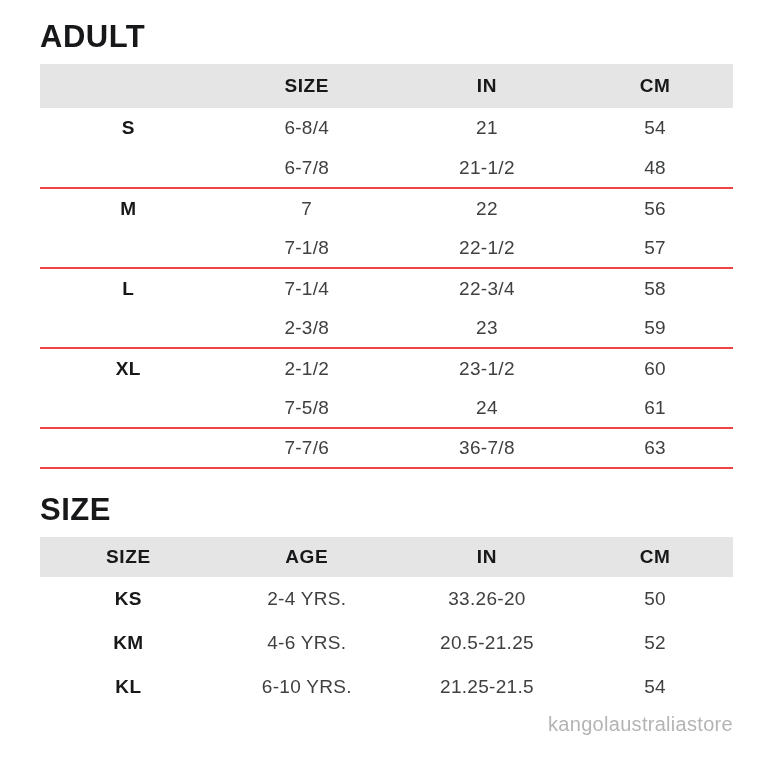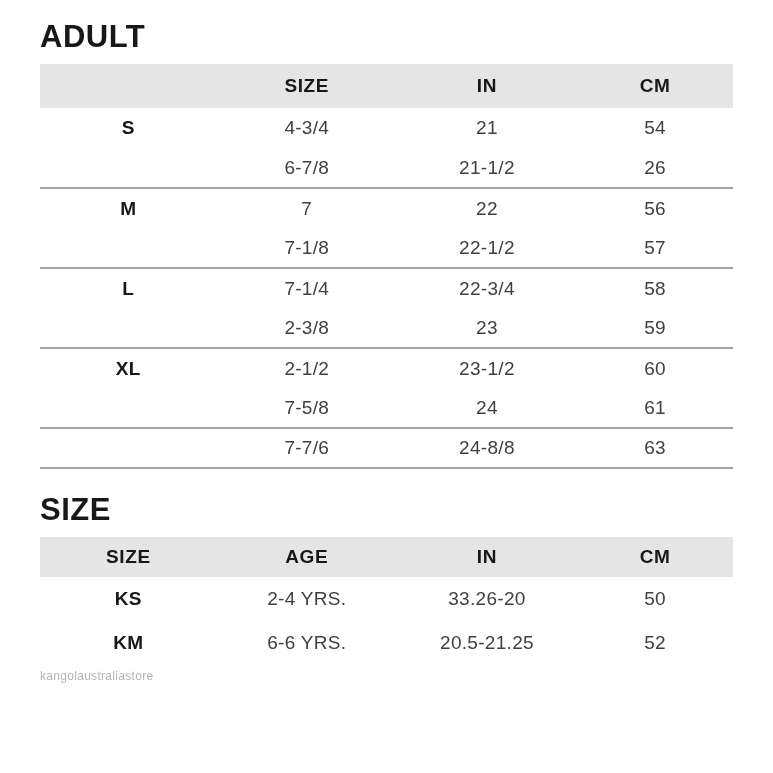--- a/index.html
+++ b/index.html
@@ -55,31 +55,31 @@
     text-align: center;
     vertical-align: middle;
     font-size: 19px;
     font-weight: 400;
     color: #3f4042;
     padding: 0;
     letter-spacing: 0.3px;
   }
   table.kids-table tbody td { height: 44px; }
   table.size-table tbody tr.group-end td {
-    border-bottom: 2px solid #a3a3a3;
+    border-bottom: 2px solid #ef4444;
   }
   table.size-table td.row-label {
     font-weight: 700;
     color: #17181a;
     letter-spacing: 0.4px;
   }
   .watermark {
     margin-top: 4px;
-    text-align: left;
-    font-size: 12px;
+    text-align: right;
+    font-size: 20px;
     letter-spacing: 0.3px;
     color: #b4b4b4;
   }
 </style>
 </head>
 <body>
 
 <div class="page">
 
   <section>
@@ -96,29 +96,29 @@
         <tr>
           <th></th>
           <th>SIZE</th>
           <th>IN</th>
           <th>CM</th>
         </tr>
       </thead>
       <tbody>
           <tr>
             <td class="row-label">S</td>
-            <td>4-3/4</td>
+            <td>6-8/4</td>
             <td>21</td>
             <td>54</td>
           </tr>
           <tr class="group-end">
             <td class="row-label"></td>
             <td>6-7/8</td>
             <td>21-1/2</td>
-            <td>26</td>
+            <td>48</td>
           </tr>
           <tr>
             <td class="row-label">M</td>
             <td>7</td>
             <td>22</td>
             <td>56</td>
           </tr>
           <tr class="group-end">
             <td class="row-label"></td>
             <td>7-1/8</td>
@@ -145,21 +145,21 @@
           </tr>
           <tr class="group-end">
             <td class="row-label"></td>
             <td>7-5/8</td>
             <td>24</td>
             <td>61</td>
           </tr>
           <tr class="group-end">
             <td class="row-label"></td>
             <td>7-7/6</td>
-            <td>24-8/8</td>
+            <td>36-7/8</td>
             <td>63</td>
           </tr>
         </tbody>
     </table>
   </section>
 
   <section>
     <h2 class="section-heading kids-heading">SIZE</h2>
 
     <table class="size-table kids-table">
@@ -179,23 +179,29 @@
       </thead>
       <tbody>
           <tr>
             <td class="row-label">KS</td>
             <td>2-4 YRS.</td>
             <td>33.26-20</td>
             <td>50</td>
           </tr>
           <tr>
             <td class="row-label">KM</td>
-            <td>6-6 YRS.</td>
+            <td>4-6 YRS.</td>
             <td>20.5-21.25</td>
             <td>52</td>
+          </tr>
+          <tr>
+            <td class="row-label">KL</td>
+            <td>6-10 YRS.</td>
+            <td>21.25-21.5</td>
+            <td>54</td>
           </tr>
         </tbody>
     </table>
   </section>
 
   <div class="watermark">kangolaustraliastore</div>
 
 </div>
 
 </body></html>

